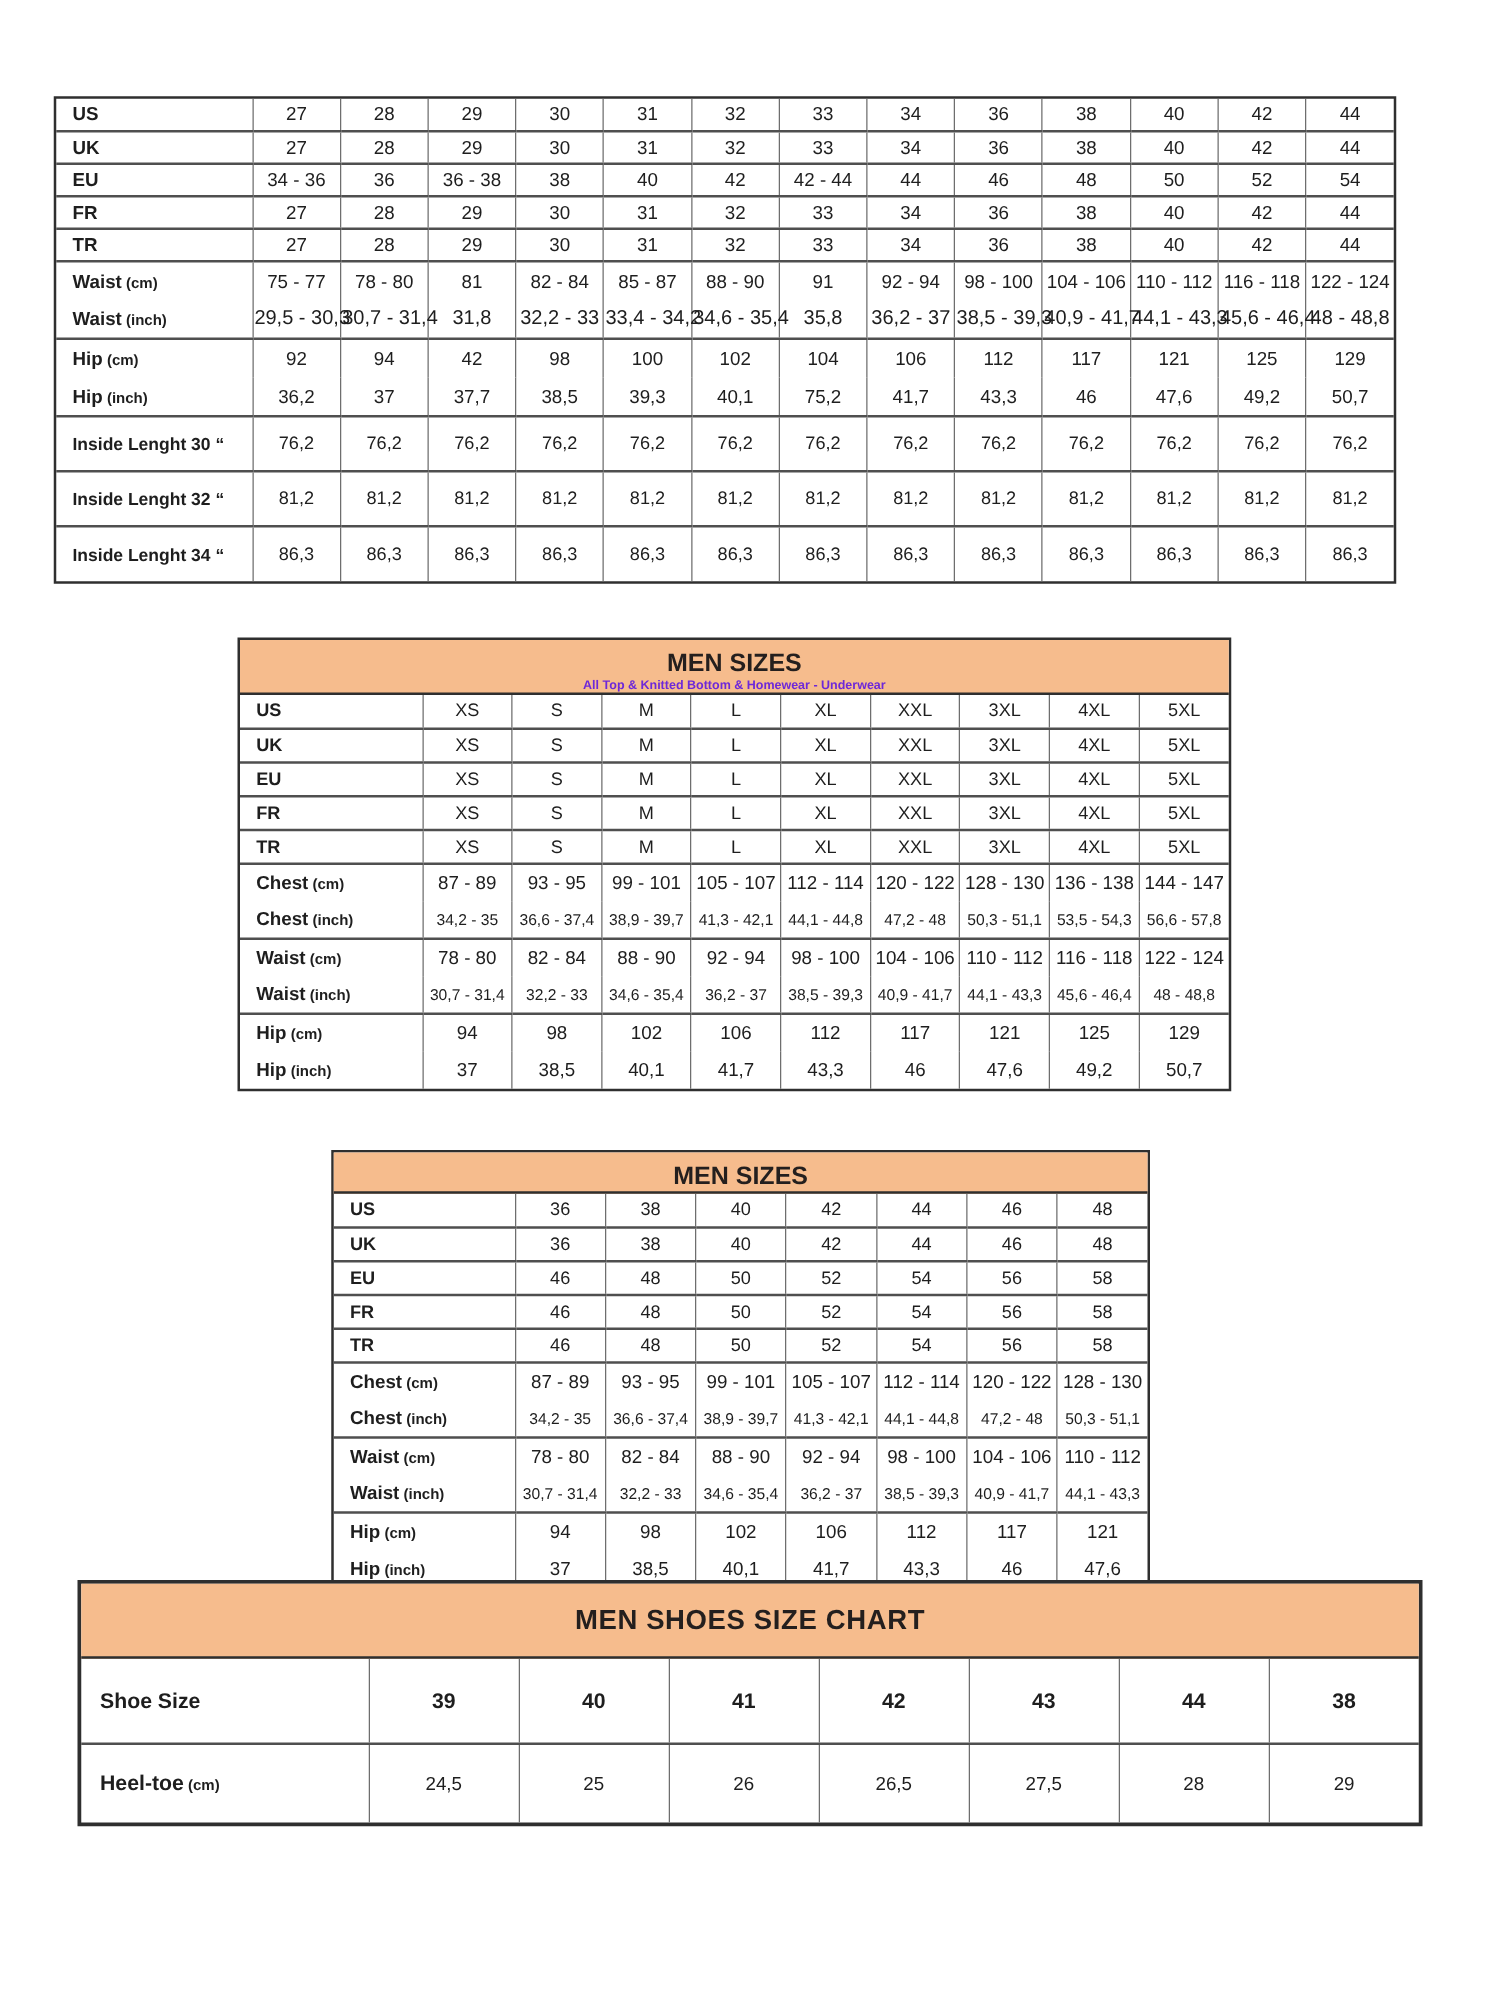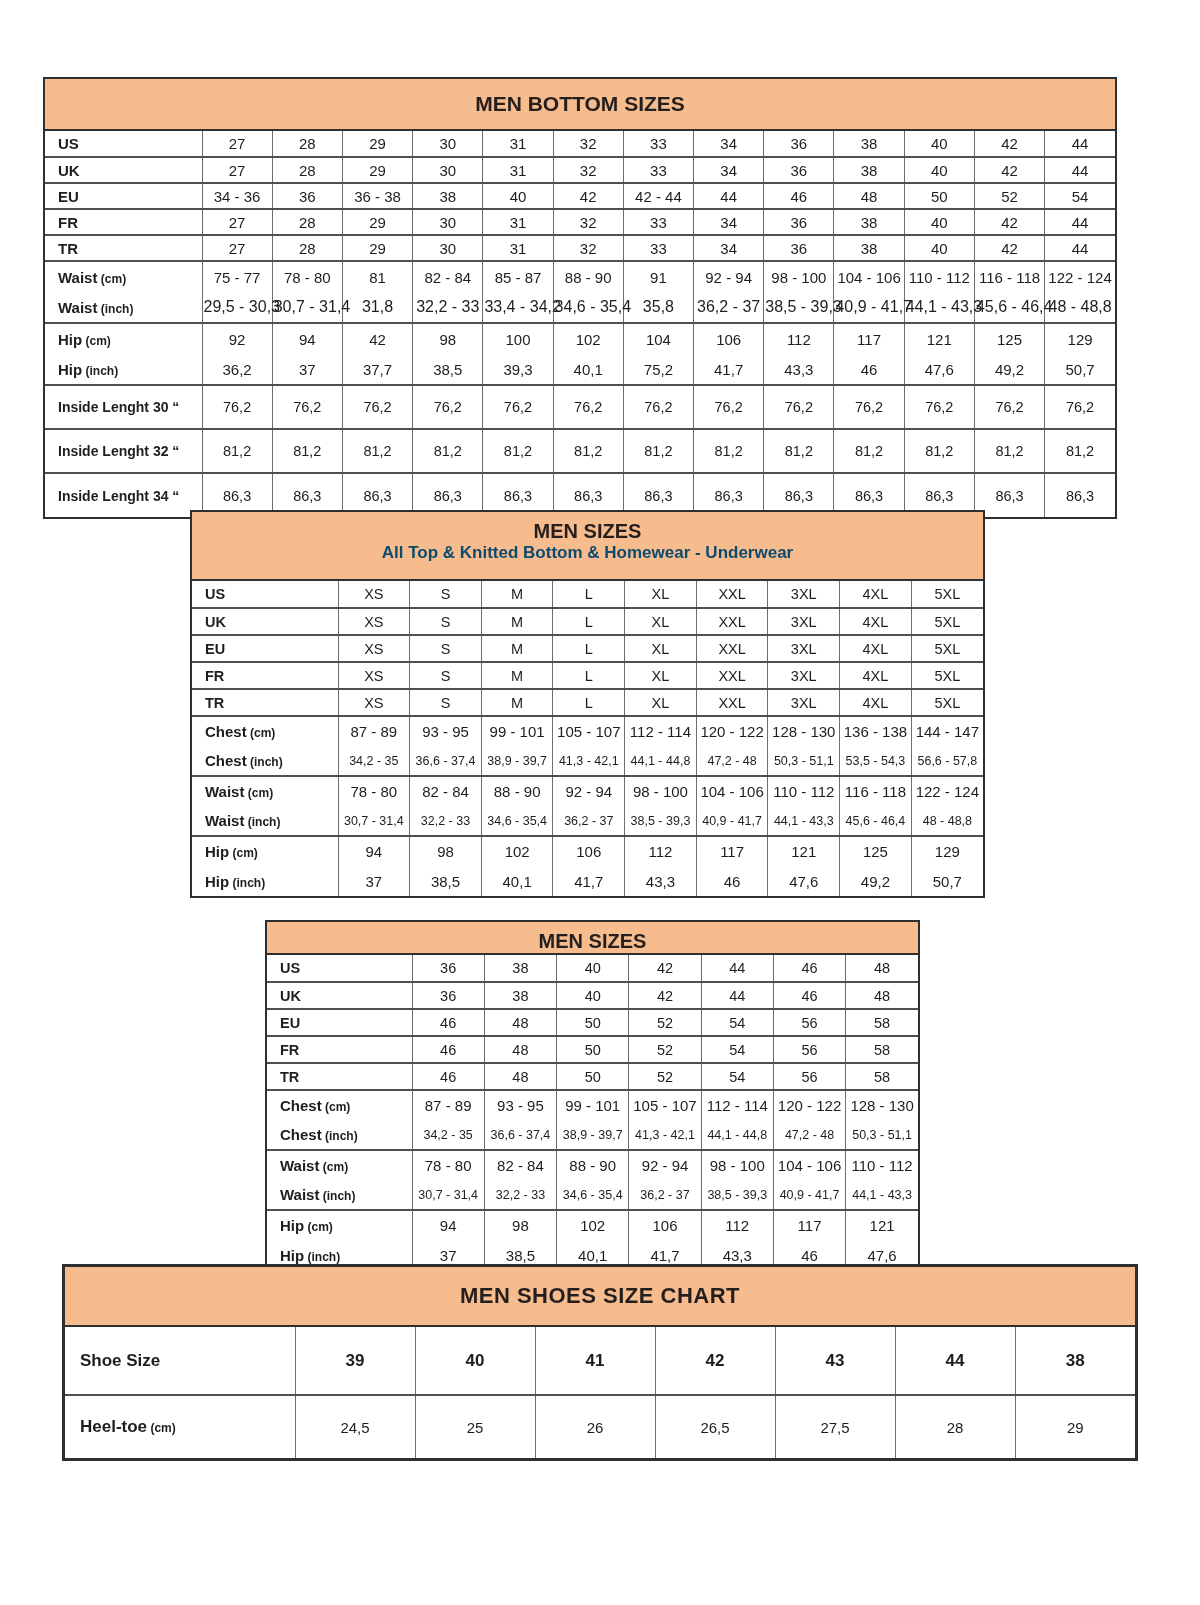--- a/index.html
+++ b/index.html
@@ -10,21 +10,21 @@
     --tx:#1e1e1e;
   }
   *{box-sizing:border-box;margin:0;padding:0;}
   html,body{background:#ffffff;}
   body{font-family:"Liberation Sans", sans-serif;color:var(--tx);}
   .wrap{position:relative;width:1200px;height:1605px;background:#ffffff;overflow:hidden;}
 
   .size-table{position:absolute;border:2px solid var(--bo);background:#fff;}
   .t-head{background:var(--hdr);border-bottom:2px solid var(--bo);text-align:center;}
   .t-title{font-weight:bold;color:#241f1e;}
-  .t-sub{font-weight:bold;color:#0c4a6e;font-size:17px;padding-bottom:16px;}
+  .t-sub{font-weight:bold;color:#6d28d9;font-size:10px;padding-bottom:0;}
 
   table{border-collapse:collapse;width:100%;table-layout:fixed;padding-left:32px;}
   td{border-left:1px solid var(--bi);text-align:center;vertical-align:middle;
      font-size:15px;color:var(--tx);padding:0 1px;white-space:nowrap;}
   td:first-child{border-left:none;text-align:left;padding-left:13px;font-weight:bold;}
   tr td{border-top:2px solid var(--sec);}
   tbody tr:first-child td{border-top:none;}
   tr.in-group td{border-top:none;}
   td.small{font-size:16px;}
   .unit{font-size:12px;font-weight:bold;}
@@ -62,23 +62,20 @@
   #table-shoes td:first-child{font-size:17px;padding-left:15px;}
   #table-shoes .k-shoe td{height:68px;font-weight:bold;font-size:17px;}
   #table-shoes .k-heel td{height:63px;}
 </style>
 </head>
 <body>
 
 <div class="wrap">
 
   <div class="size-table" id="table-bottoms">
-    <div class="t-head">
-      <div class="t-title">MEN BOTTOM SIZES</div>
-    </div>
     <table>
         <colgroup>
           <col style="width: 157px;">
           <col>
           <col>
           <col>
           <col>
           <col>
           <col>
           <col>

